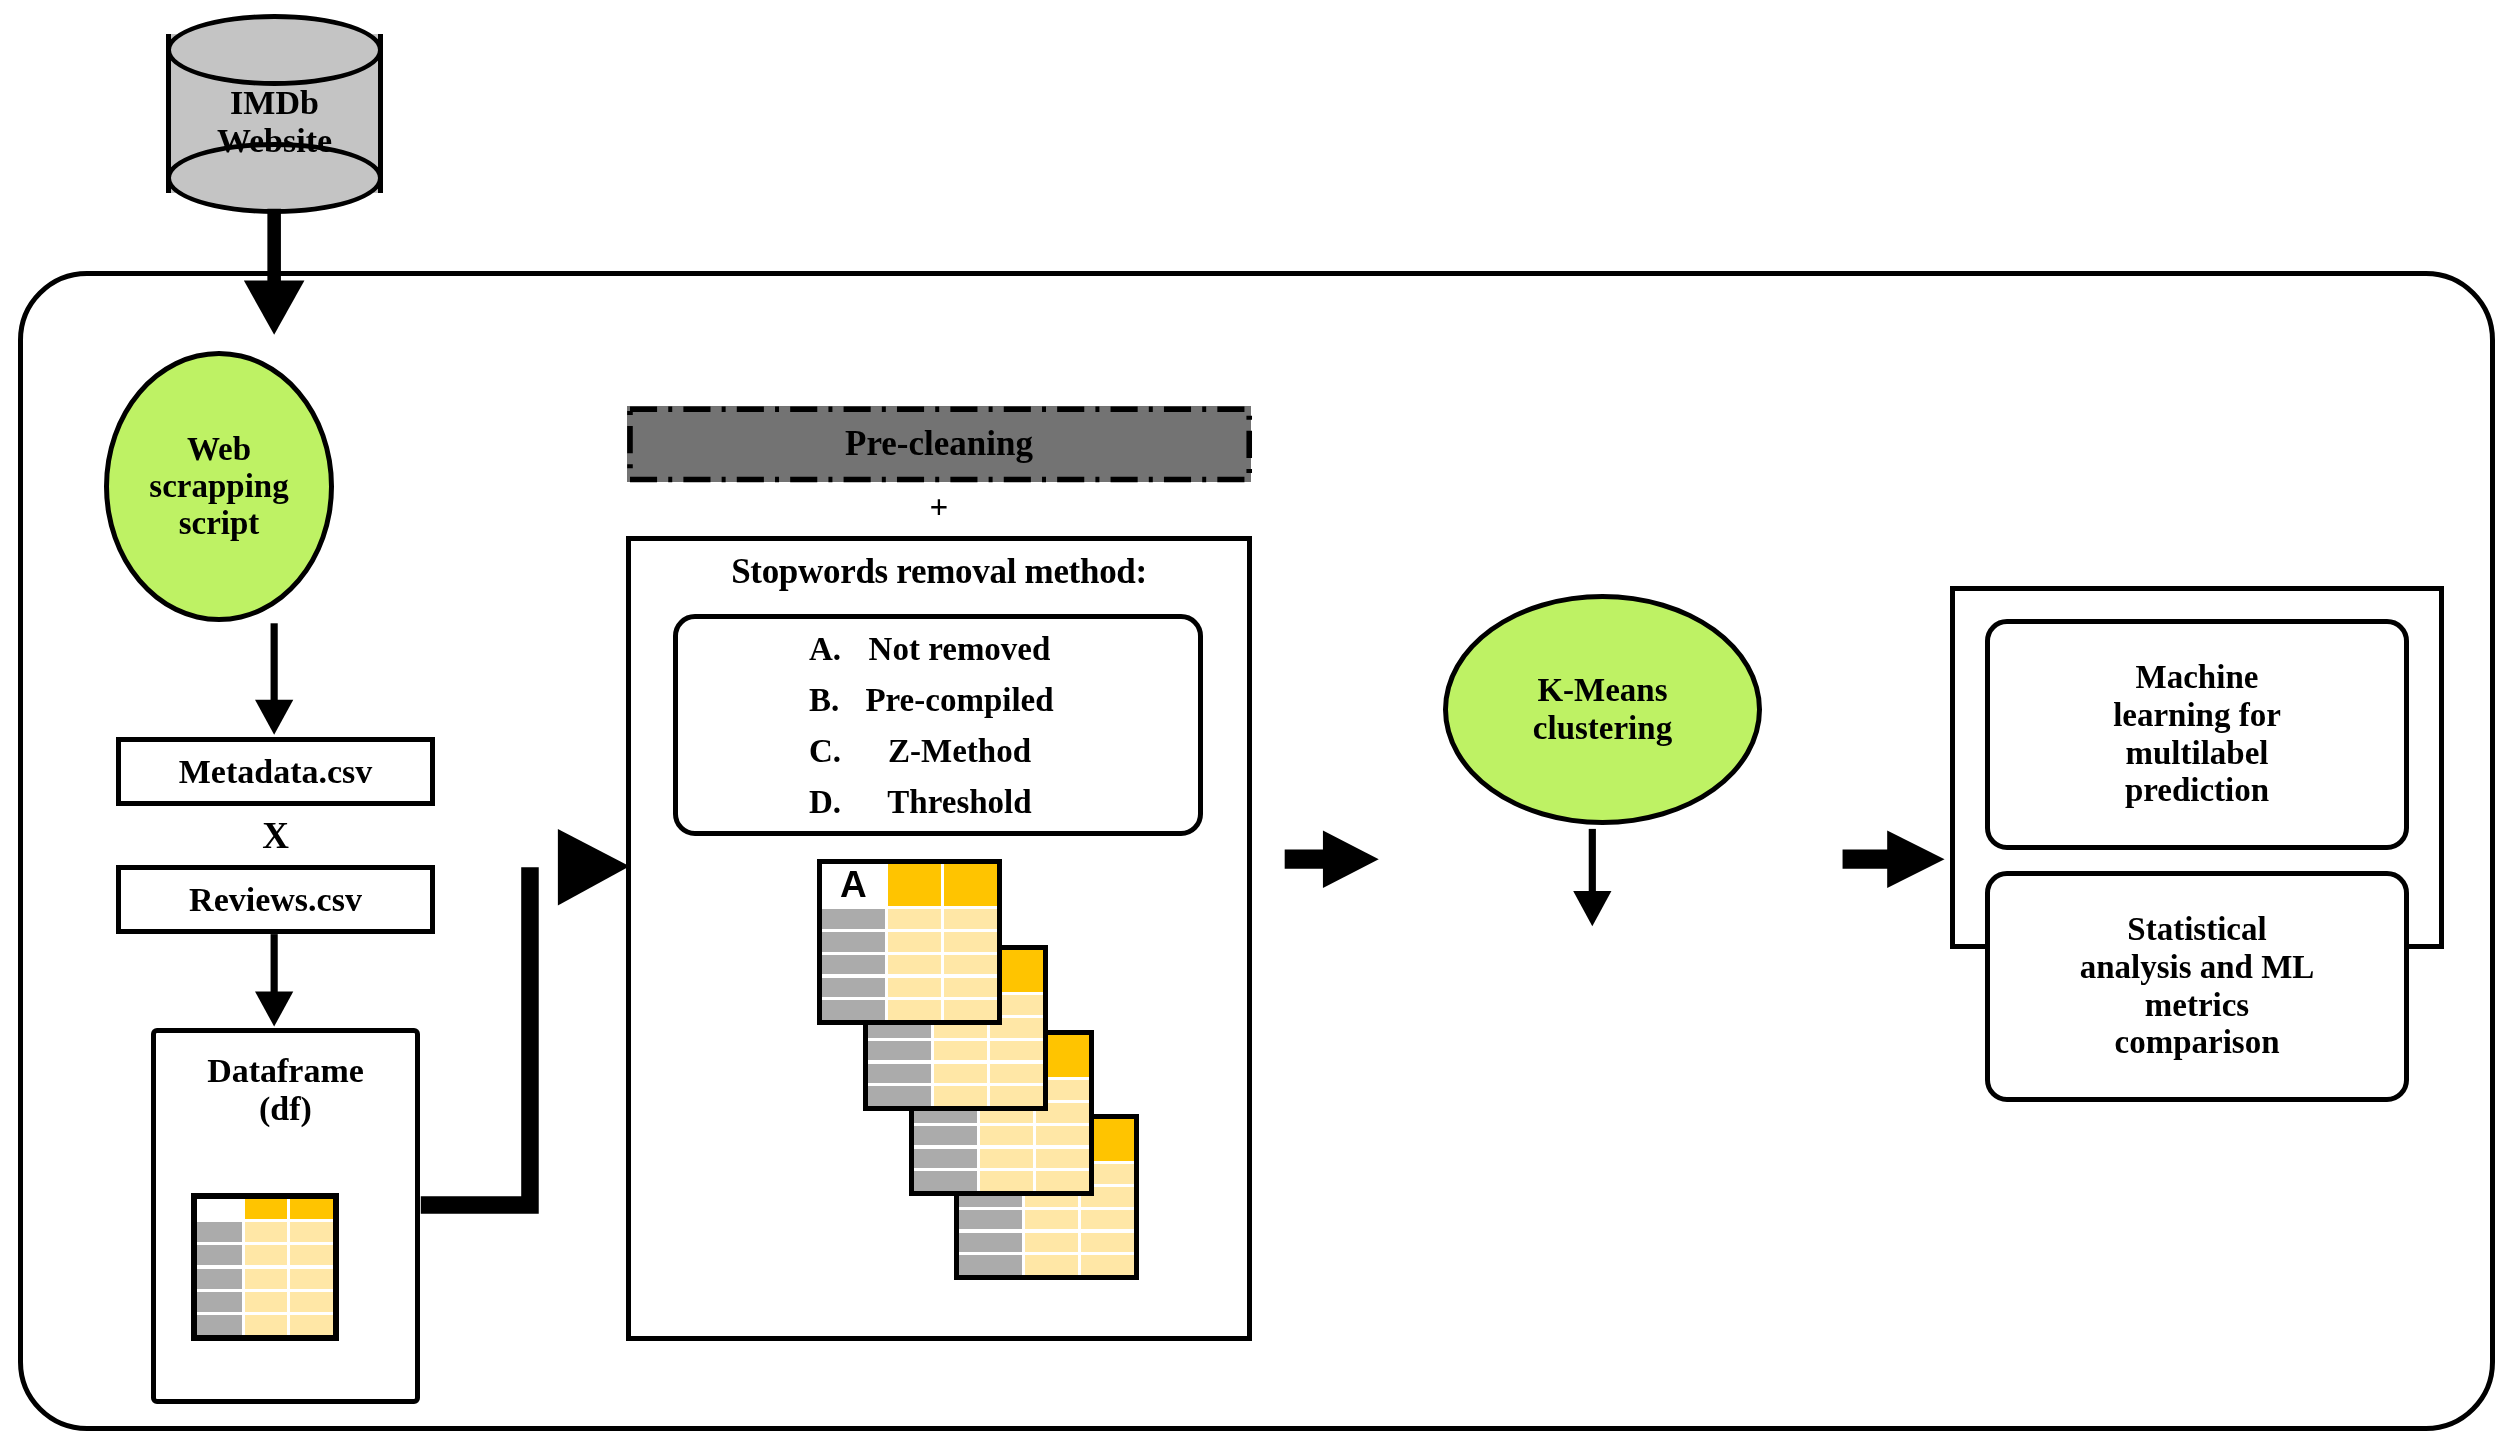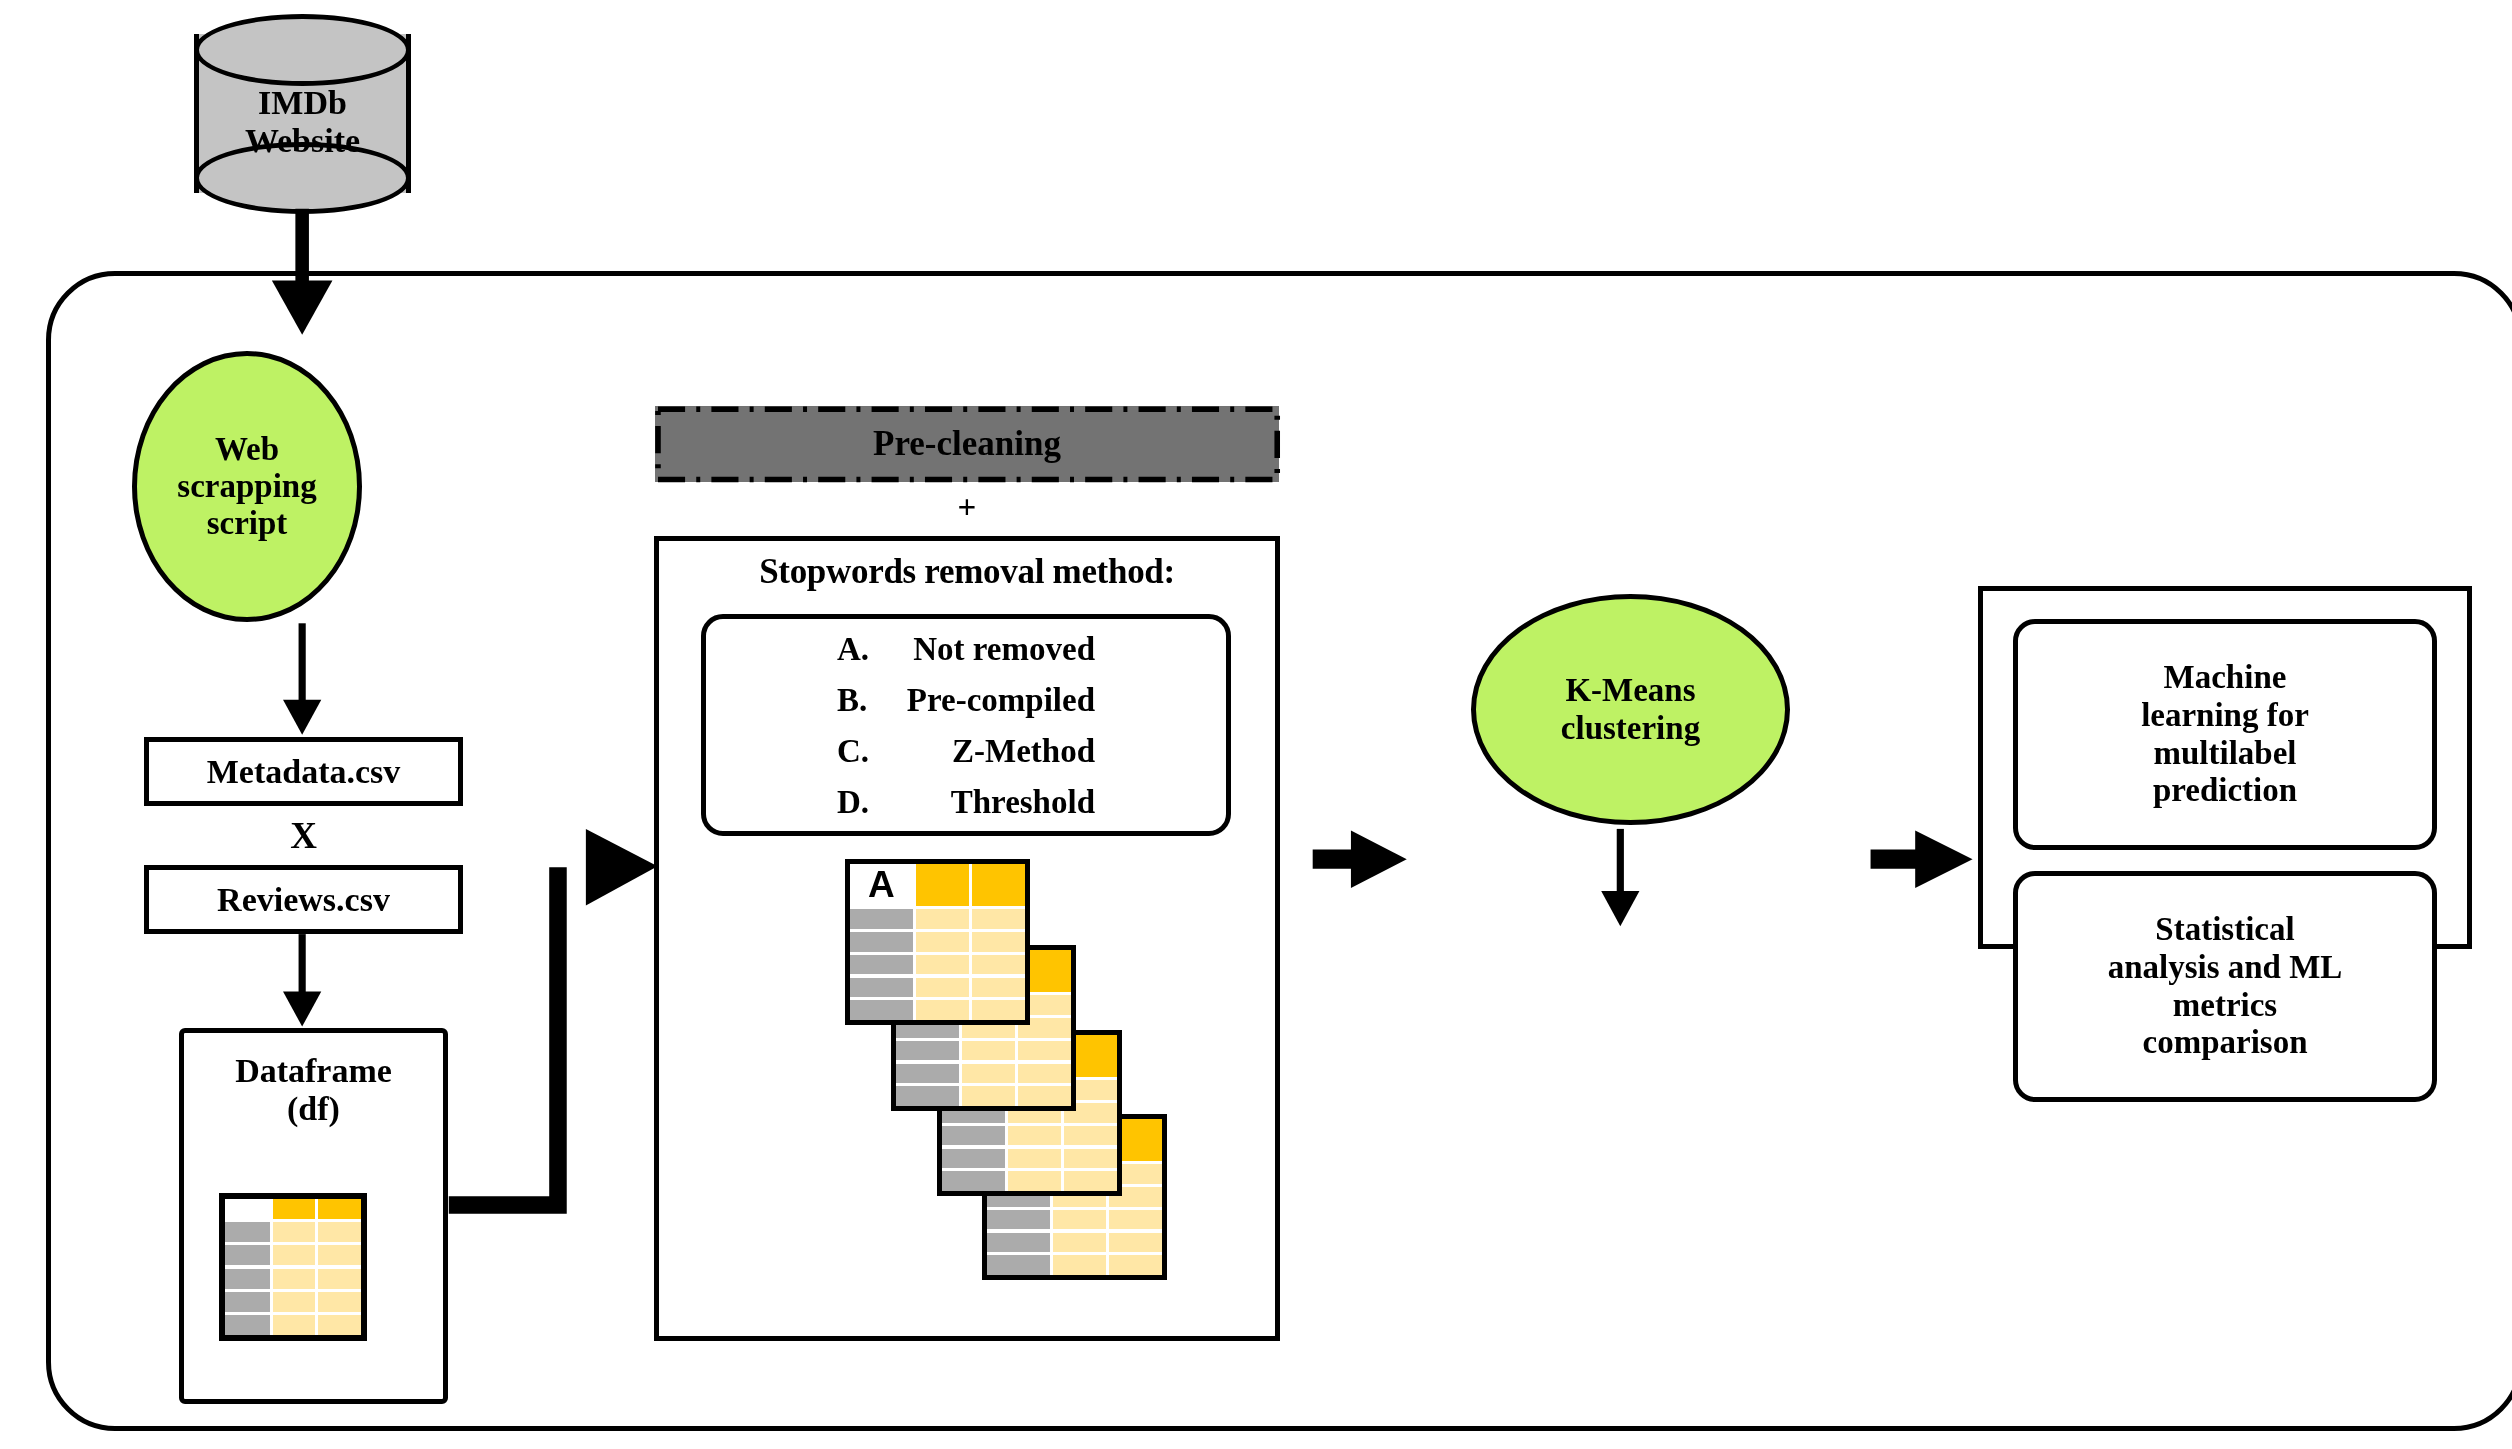--- a/index.html
+++ b/index.html
@@ -1,21 +1,21 @@
 <!DOCTYPE html>
 <html style="font-size:12.8px"><head>
 <meta charset="utf-8">
 <style>
   html,body{margin:0;padding:0;background:#ffffff;}
   body{
     width:2512px;height:1449px;position:relative;overflow:hidden;
     font-family:"Liberation Serif","DejaVu Serif",serif;
     color:#000;
   }
-  .stage{position:absolute;left:0;top:0;width:2112px;height:1449px;margin-left:28px;}
+  .stage{position:absolute;left:0;top:0;width:2112px;height:1449px;}
   .svglayer{position:absolute;left:0;top:0;width:2512px;height:1449px;pointer-events:none;}
 
   
   .outer-frame{
     position:absolute;left:17.5px;top:271px;width:2477px;height:1160px;
     border:5.6px solid #000;border-radius:69px;box-sizing:border-box;background:transparent;
   }
 
   
   .cyl-wrap{position:absolute;left:166px;top:14.3px;width:217px;height:199px;}
@@ -54,21 +54,21 @@
     font-size:35px;font-weight:bold;
   }
   .plus{position:absolute;left:627px;top:485px;width:624px;height:45px;display:flex;align-items:center;justify-content:center;font-size:33px;font-weight:bold;}
 
   
   .rrect{position:absolute;border:5.6px solid #000;border-radius:22px;box-sizing:border-box;background:#fff;
          display:flex;align-items:center;justify-content:center;text-align:center;font-weight:bold;}
   .sw-list{left:673px;top:614px;width:530px;height:222px;display:block;padding-top:4.8px;}
   .sw-item{display:flex;justify-content:center;font-size:33px;line-height:1.0;height:51px;align-items:center;}
   .sw-item .lt{width:43px;text-align:left;}
-  .sw-item .tx{text-align:right;min-width:215px;}
+  .sw-item .tx{text-align:center;min-width:215px;}
 
   .ml-box1{left:1985px;top:619px;width:424px;height:231px;font-size:33px;line-height:1.14;padding:12px 21px;}
   .ml-box2{left:1985px;top:871px;width:424px;height:231px;font-size:33px;line-height:1.14;padding:0 17.5px;}
 
   
   .minitable{position:absolute;border:5.6px solid #000;background:#fff;box-sizing:border-box;display:grid;}
   .mt-cell{box-sizing:border-box;}
   .mt-blank{background:#ffffff;}
   .mt-gold{background:#FFC400;}
   .mt-gray{background:#ABABAB;}

